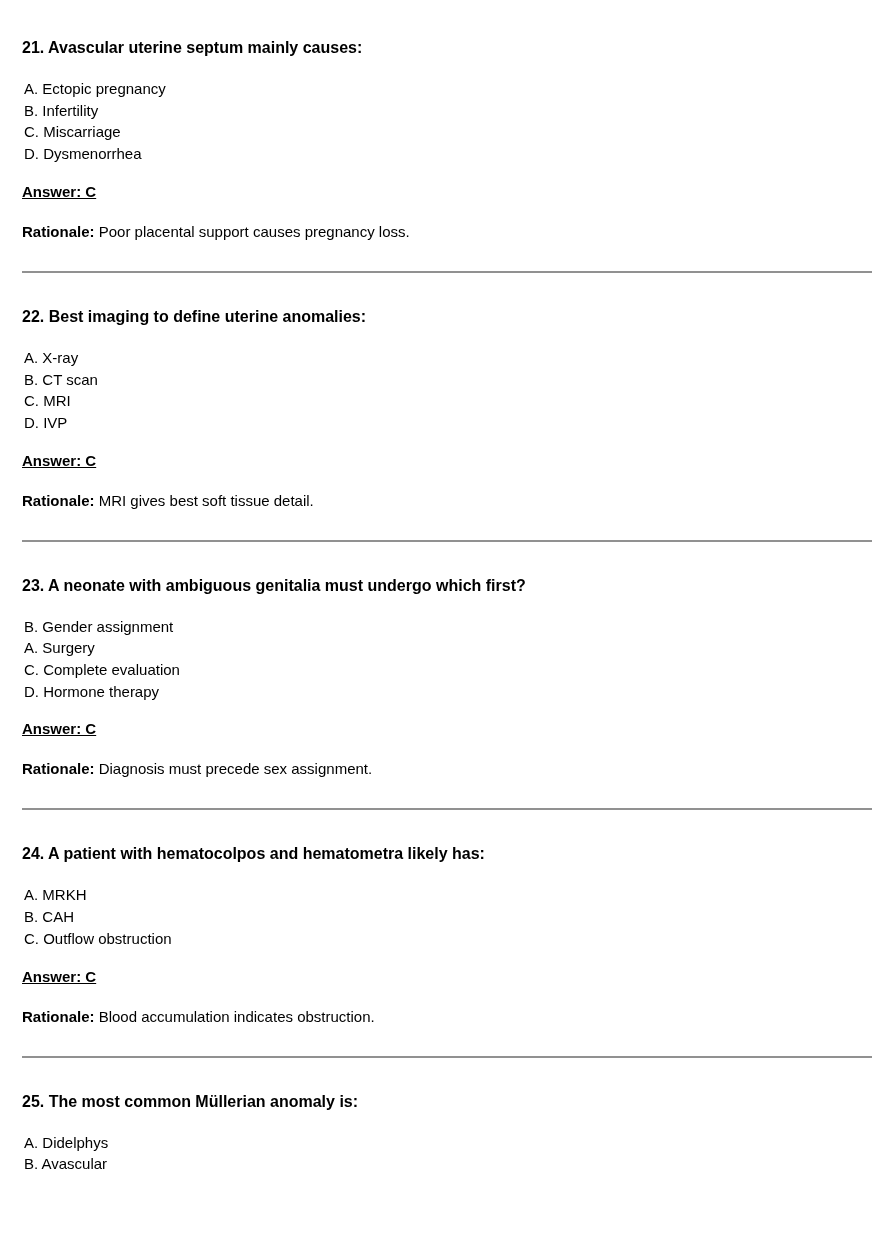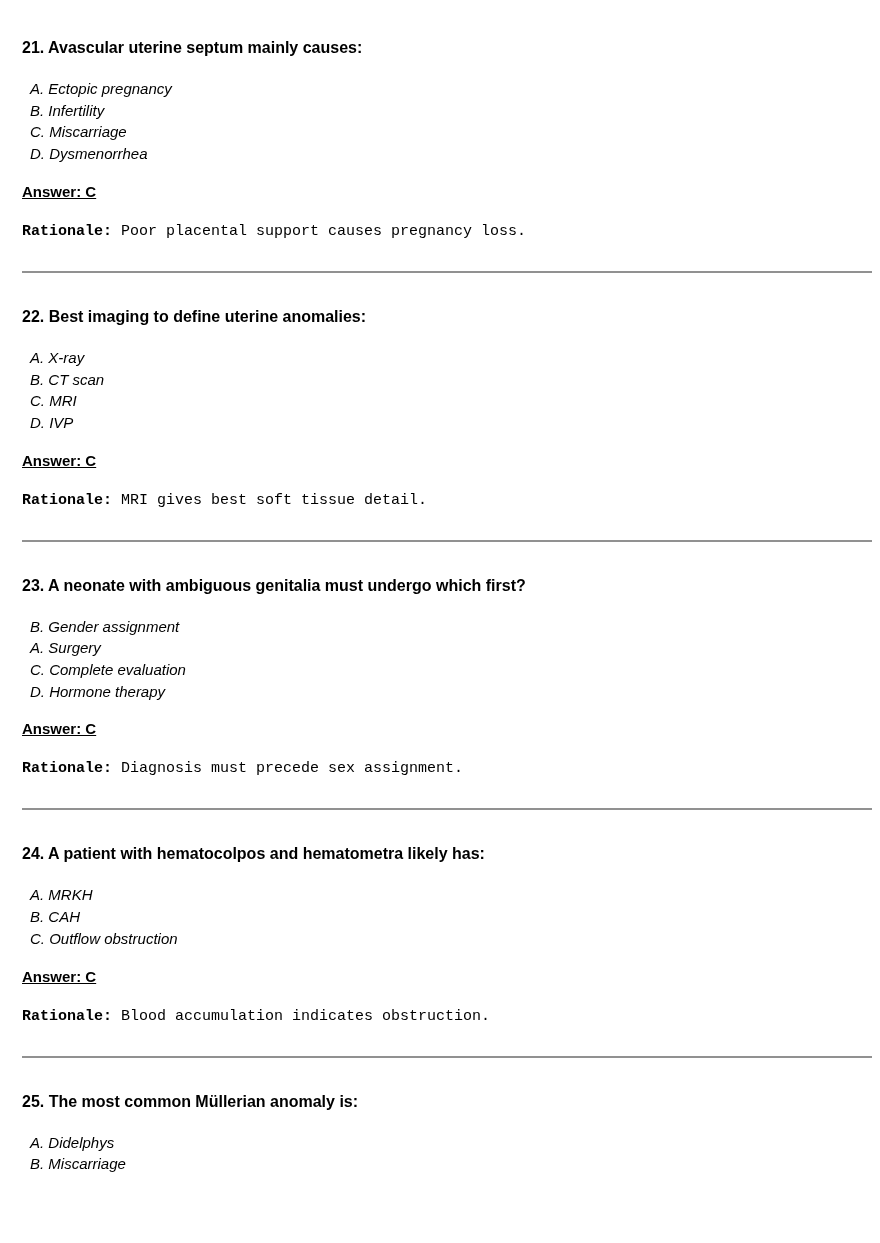--- a/index.html
+++ b/index.html
@@ -19,36 +19,34 @@
   .page {
     padding: 37px 8px 0 22px;
   }
   .q-heading {
     font-size: 16px;
     font-weight: bold;
     line-height: 22px;
     margin: 0;
   }
   .options {
-    margin: 19px 0 0 8px;
-    font-style: italic;
+    margin: 19px 0 0 2px;
   }
   .options p {
     margin: 0;
   }
   .answer-line {
     font-weight: bold;
     line-height: 22px;
     margin: 16px 0 0 0;
     text-decoration: underline;
   }
   .rationale-line {
     line-height: 22px;
     margin: 18px 0 0 0;
-    font-family: Liberation Mono, monospace;
   }
   .rationale-label {
     font-weight: bold;
   }
   hr.q-divider {
     border: none;
     border-top: 2px solid #919191;
     margin: 28px 0 33px 0;
   }
 </style>
@@ -109,17 +107,17 @@
     <p class="answer-line">Answer: C</p>
     <p class="rationale-line"><span class="rationale-label">Rationale:</span> <span>Blood accumulation indicates obstruction.</span></p>
   </section>
 
   <hr class="q-divider">
 
   <section>
     <h2 class="q-heading">25. The most common Müllerian anomaly is:</h2>
     <div class="options">
       <p>A. Didelphys</p>
-      <p>B. Miscarriage</p>
+      <p>B. Avascular</p>
     </div>
   </section>
 
 </div>
 
 </body></html>

